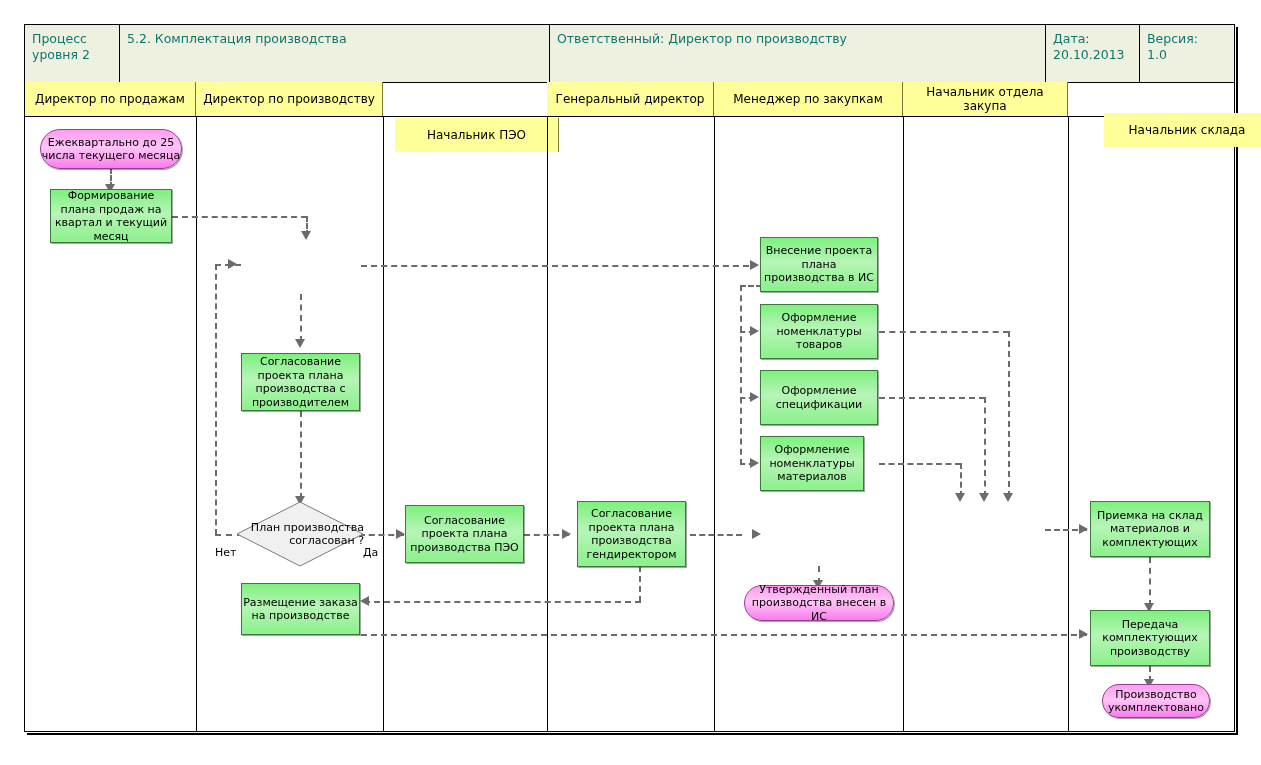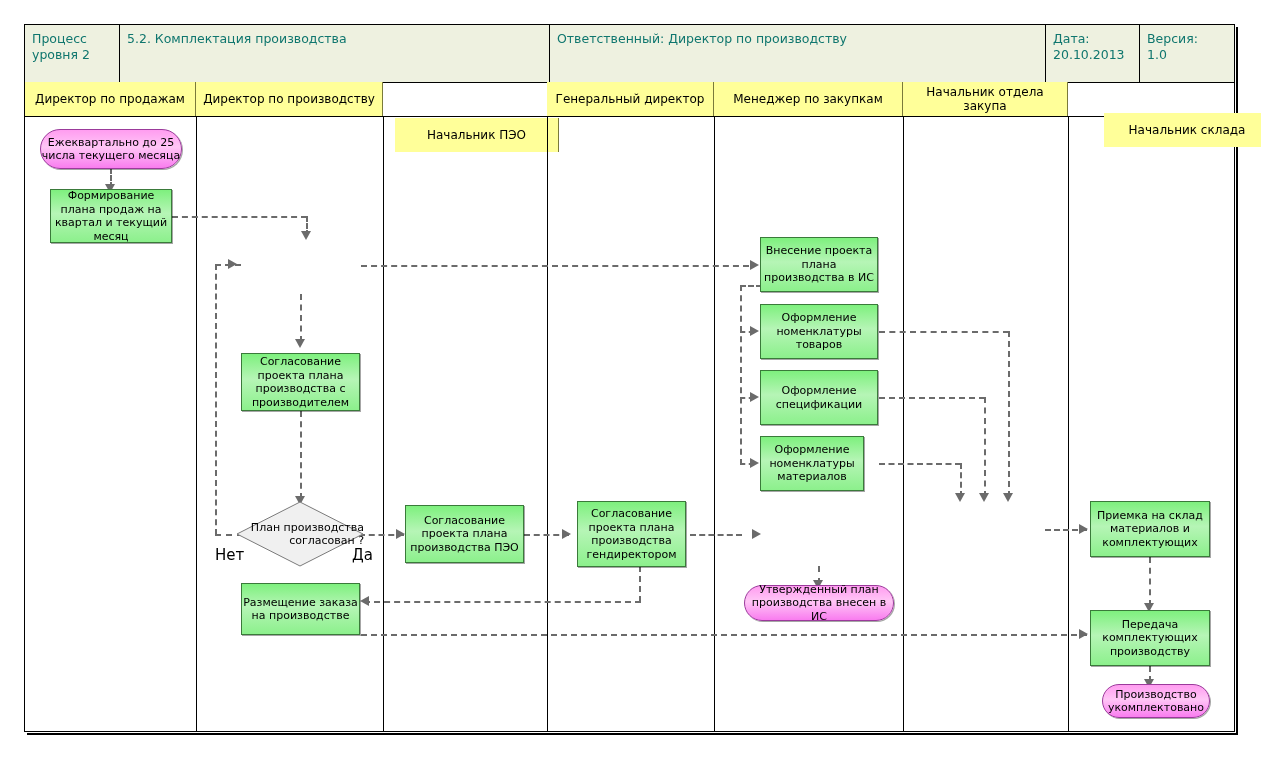--- a/index.html
+++ b/index.html
@@ -30,21 +30,21 @@
   .node{position:absolute;box-sizing:border-box;display:flex;align-items:center;justify-content:center;
         text-align:center;font-size:11px;line-height:13.5px;color:#000;z-index:5;}
   .proc{border:1px solid #3a7a3a;background:linear-gradient(to bottom,#7ef07e 0%,#b6f5b6 45%,#8cf08c 100%);
         box-shadow:1px 1px 0 rgba(0,0,0,.35);}
   .term{border:1px solid #9b3a9b;background:linear-gradient(to bottom,#ff9cf0 0%,#ffc6f6 45%,#f97cef 100%);
         border-radius:26px;box-shadow:1px 1px 0 rgba(0,0,0,.35);}
   .dec-wrap{position:absolute;z-index:5;}
   .dec-shape{position:absolute;left:0;top:0;width:100%;height:100%;}
   .dec-label{position:absolute;left:0;top:0;width:100%;height:100%;display:flex;align-items:center;
              justify-content:center;text-align:right;font-size:11px;line-height:13.5px;color:#000;}
-  .edge-label{position:absolute;font-size:15px;color:#000;z-index:6;}
+  .edge-label{position:absolute;font-size:11px;color:#000;z-index:6;}
 
   
   .ln-h{position:absolute;height:0;border-top:2px dashed #6b6b6b;z-index:2;}
   .ln-v{position:absolute;width:0;border-left:2px dashed #6b6b6b;z-index:2;}
   .arw{position:absolute;width:0;height:0;z-index:3;}
   .arw-r{border-top:5px solid transparent;border-bottom:5px solid transparent;border-left:9px solid #6b6b6b;}
   .arw-l{border-top:5px solid transparent;border-bottom:5px solid transparent;border-right:9px solid #6b6b6b;}
   .arw-d{border-left:5px solid transparent;border-right:5px solid transparent;border-top:9px solid #6b6b6b;}
 </style>
 </head>
@@ -165,21 +165,21 @@
 
   <div class="node proc" style="left:241px;top:353px;width:119px;height:58px;">Согласование проекта плана производства с производителем</div>
 
   <div class="dec-wrap" style="left:236px;top:501px;width:128px;height:66px;">
     <svg class="dec-shape" viewBox="0 0 128 66" preserveAspectRatio="none">
       <polygon points="64,1 127,33 64,65 1,33" fill="#f0f0f0" stroke="#7a7a7a" stroke-width="1"></polygon>
     </svg>
     <div class="dec-label">План производства согласован ?</div>
   </div>
   <div class="edge-label" style="left:215px;top:546px;">Нет</div>
-  <div class="edge-label" style="left:352px;top:546px;">Да</div>
+  <div class="edge-label" style="left:363px;top:546px;">Да</div>
 
   <div class="node proc" style="left:241px;top:583px;width:119px;height:52px;">Размещение заказа на производстве</div>
 
   <div class="node proc" style="left:405px;top:505px;width:119px;height:58px;">Согласование проекта плана производства ПЭО</div>
 
   <div class="node proc" style="left:570px;top:501px;width:109px;height:66px;margin-left:7px;">Согласование проекта плана производства гендиректором</div>
 
   <div class="node proc" style="left:760px;top:237px;width:118px;height:55px;">Внесение проекта плана производства в ИС</div>
 
   <div class="node proc" style="left:760px;top:304px;width:118px;height:55px;">Оформление номенклатуры товаров</div>

